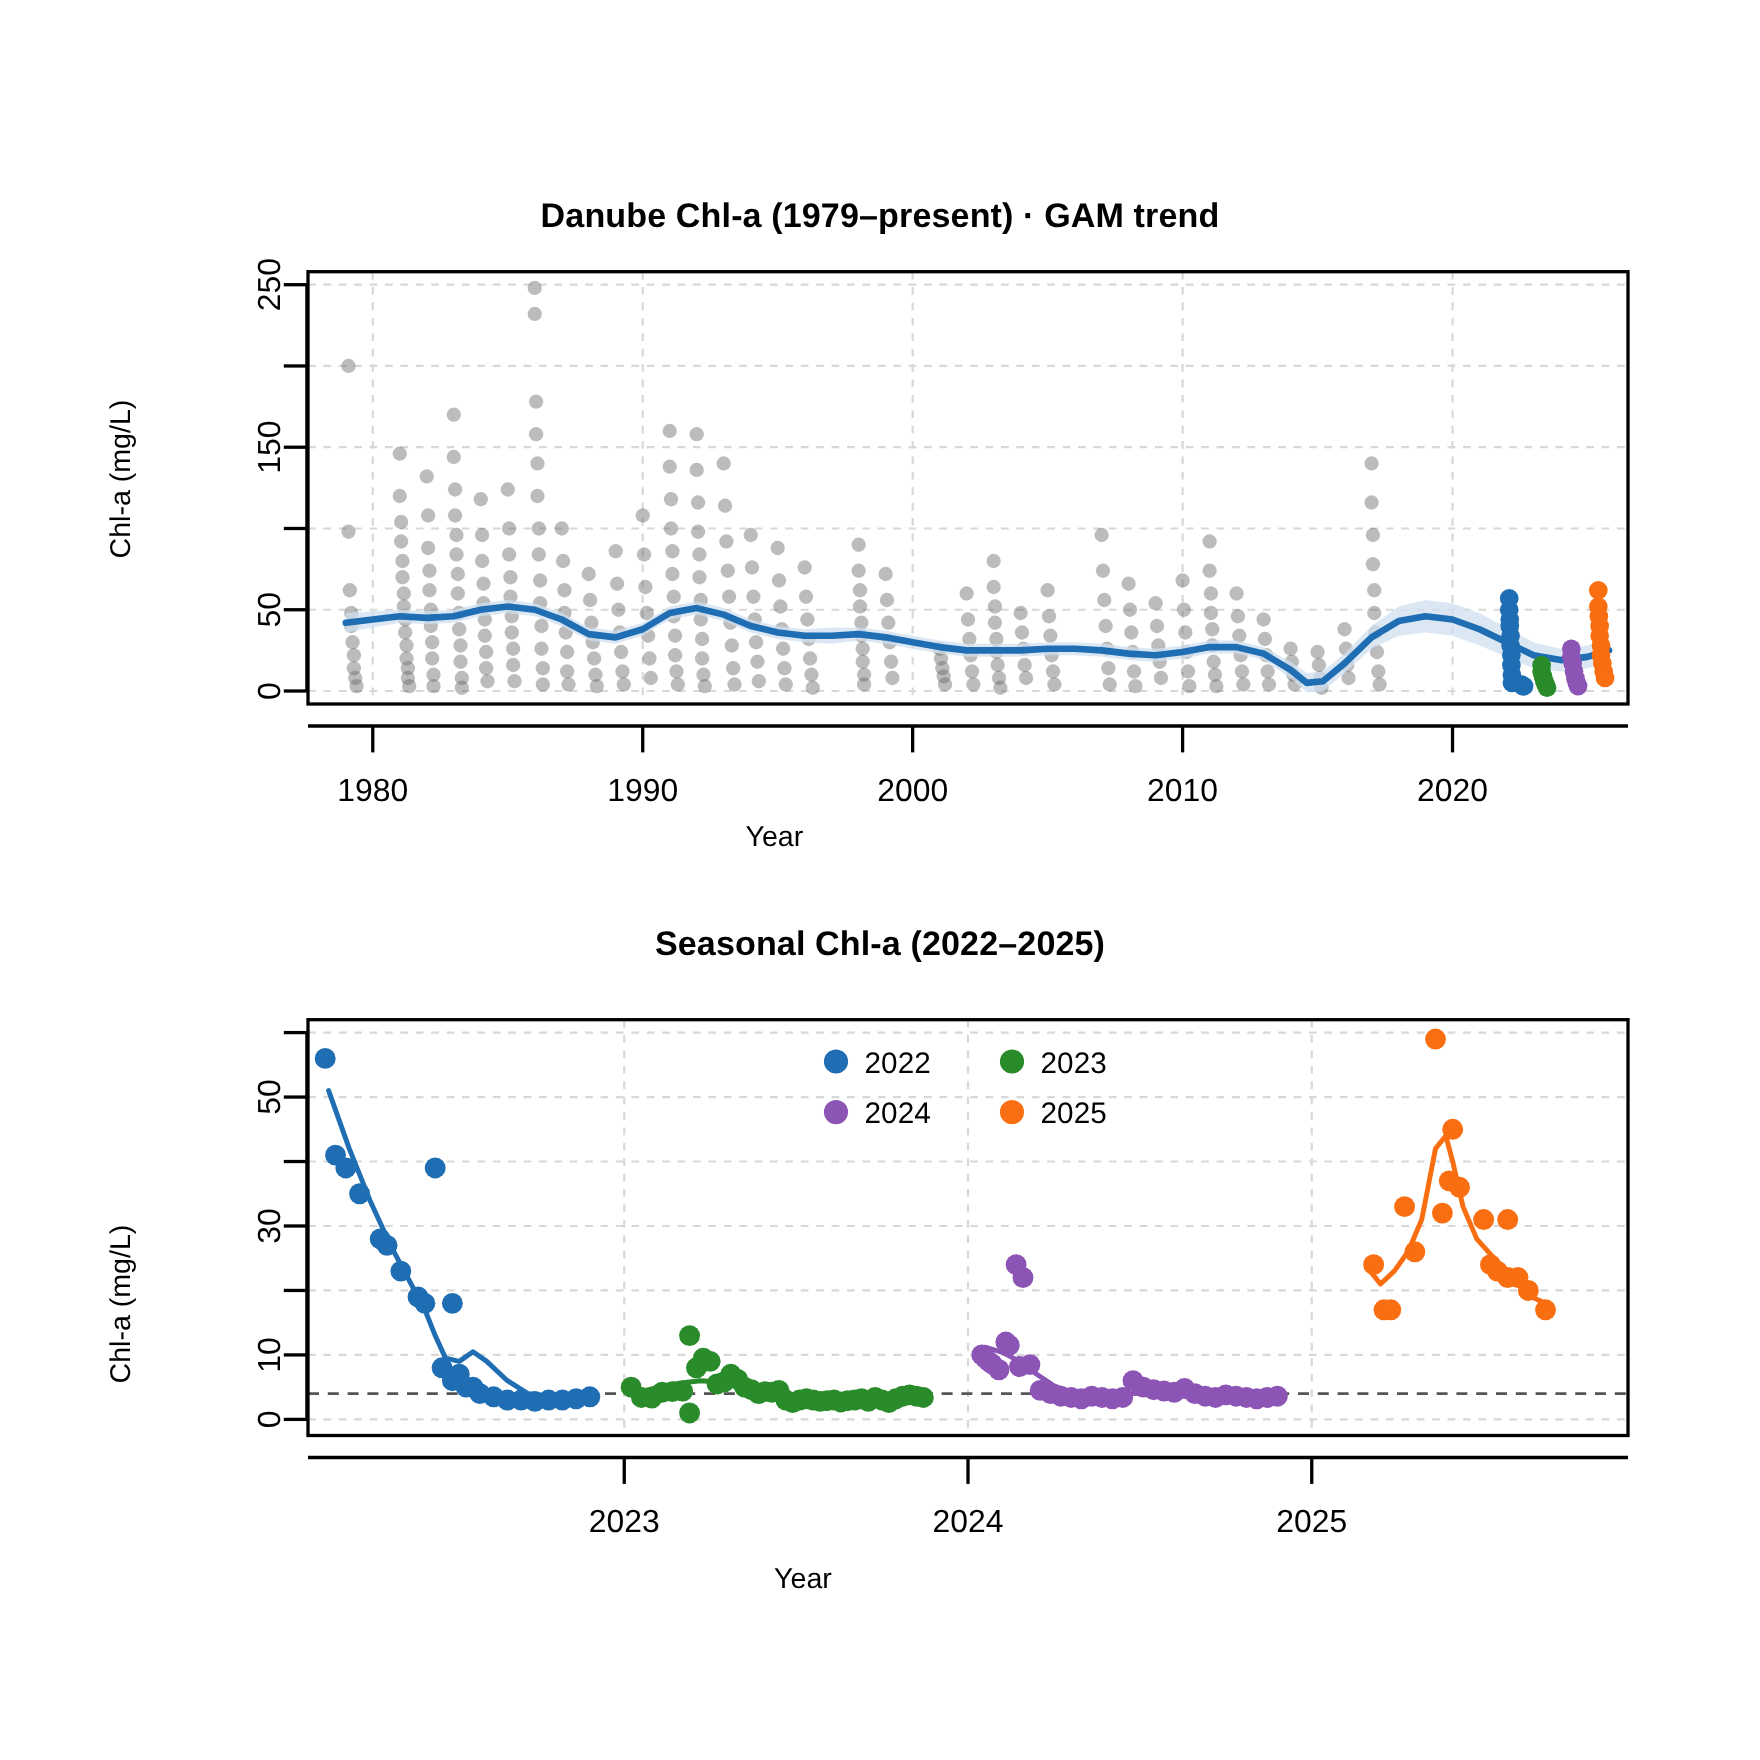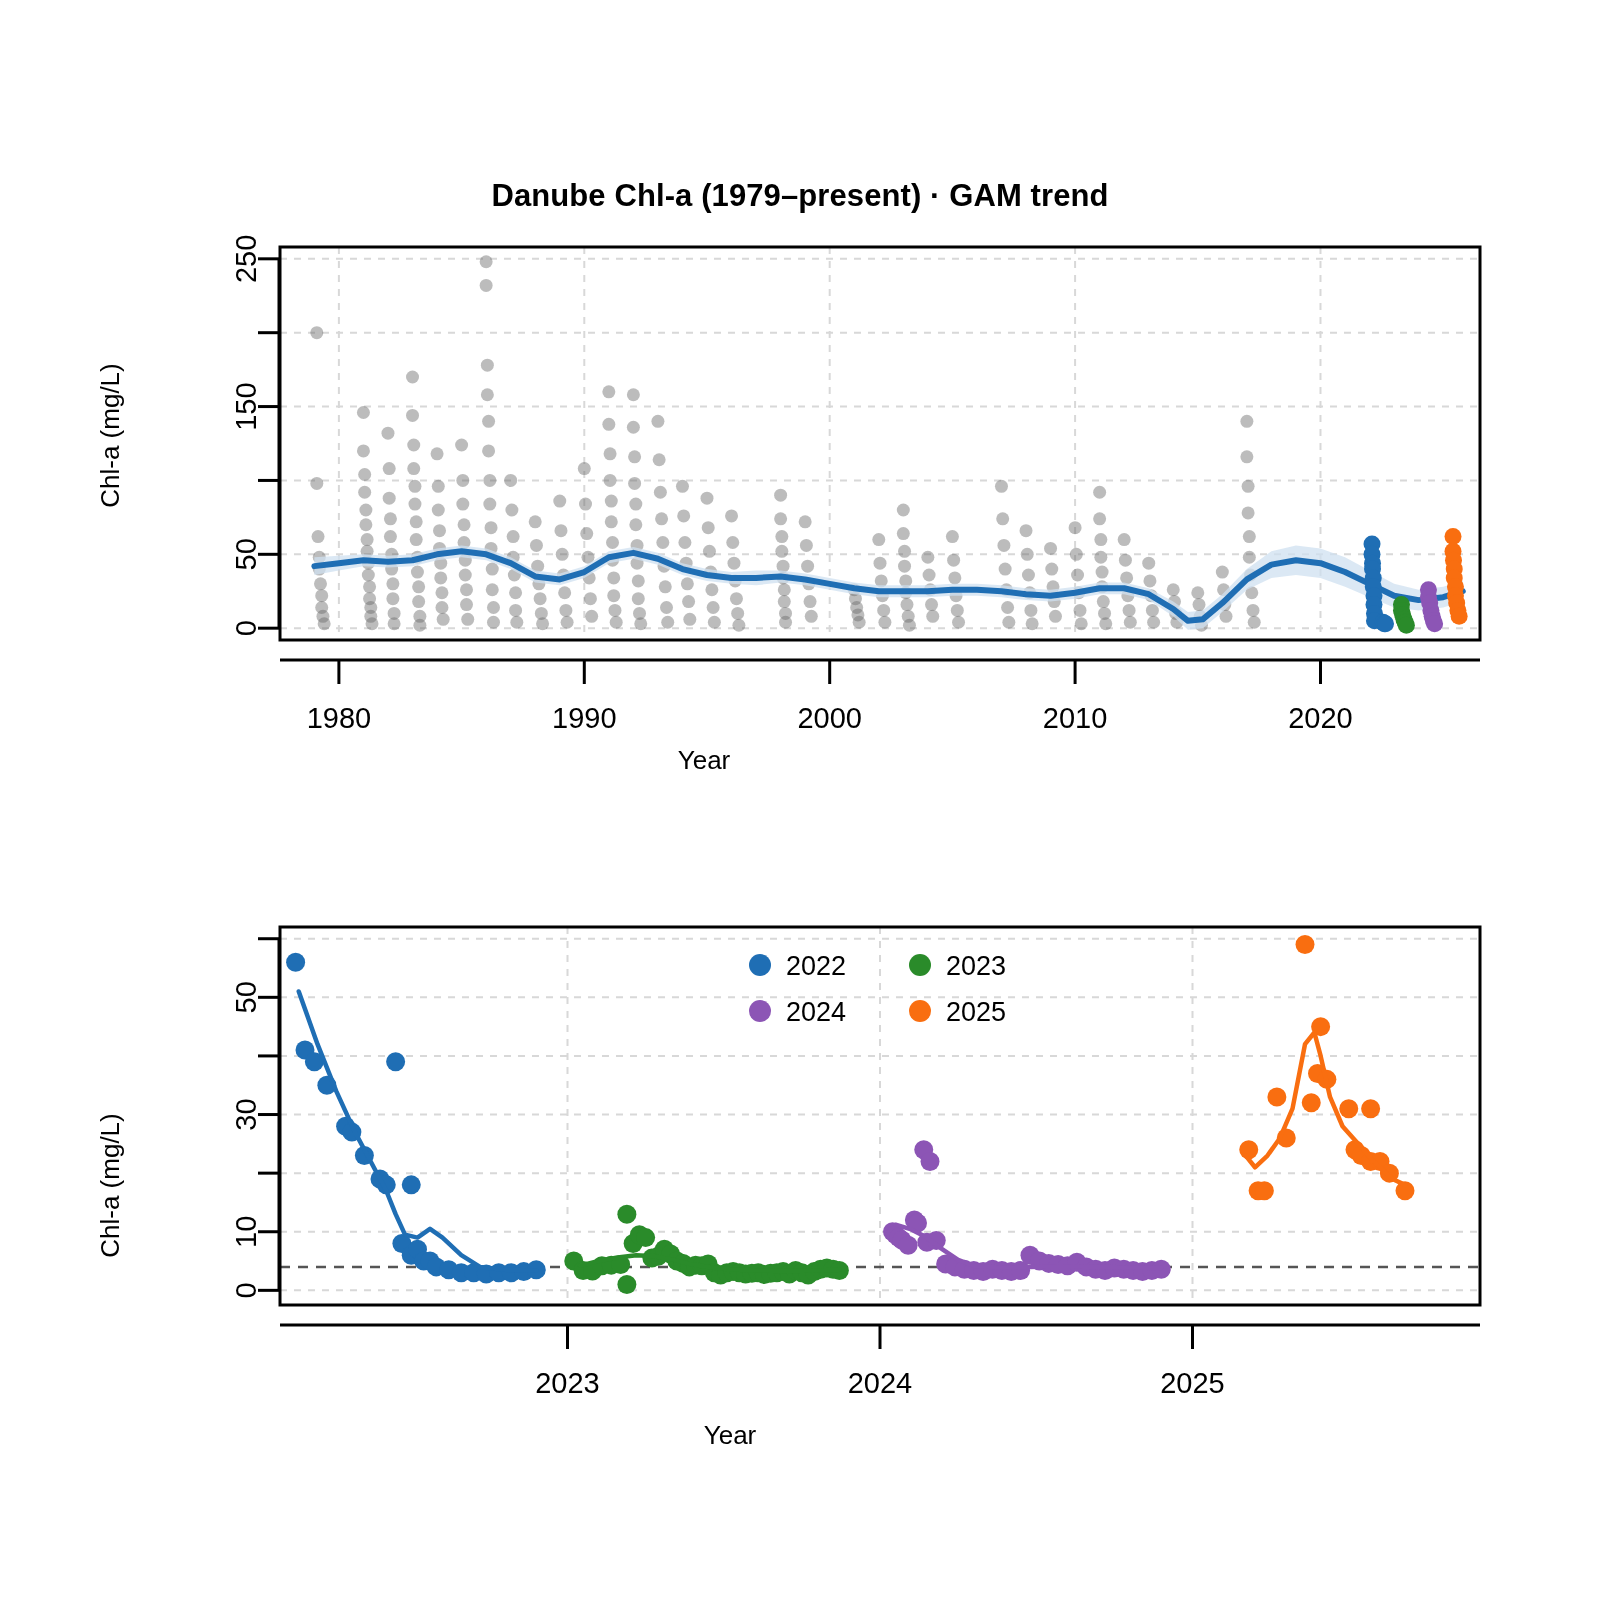--- a/index.html
+++ b/index.html
@@ -395,20 +395,21 @@
         <line x1="829.6932515337435" y1="660" x2="829.6932515337435" y2="684" stroke="#000000" stroke-width="3"></line>
         <text x="829.6932515337435" y="728" class="tick-lab" text-anchor="middle">2000</text>
         <line x1="1075.092024539878" y1="660" x2="1075.092024539878" y2="684" stroke="#000000" stroke-width="3"></line>
         <text x="1075.092024539878" y="728" class="tick-lab" text-anchor="middle">2010</text>
         <line x1="1320.4907975460126" y1="660" x2="1320.4907975460126" y2="684" stroke="#000000" stroke-width="3"></line>
         <text x="1320.4907975460126" y="728" class="tick-lab" text-anchor="middle">2020</text>
       </svg>
   </div>
 
   <div class="panel" id="panel-bottom">
+    <div class="chart-title" id="title-bottom">Seasonal Chl-a (2022–2025)</div>
     <div class="axis-label ylab" style="left:-20px;top:370px;width:260px;">Chl-a (mg/L)</div>
     <div class="axis-label" style="left:600px;top:620px;width:260px;">Year</div>
     <svg id="svg-bottom" width="1600" height="800">
         <g>
           <line x1="567.5000000000118" y1="127" x2="567.5000000000118" y2="505" stroke="#d8d8d8" stroke-width="2" stroke-dasharray="7 7"></line>
           <line x1="880" y1="127" x2="880" y2="505" stroke="#d8d8d8" stroke-width="2" stroke-dasharray="7 7"></line>
           <line x1="1192.4999999999882" y1="127" x2="1192.4999999999882" y2="505" stroke="#d8d8d8" stroke-width="2" stroke-dasharray="7 7"></line>
           <line x1="280" y1="490.3488372093023" x2="1480" y2="490.3488372093023" stroke="#d8d8d8" stroke-width="2" stroke-dasharray="7 7"></line>
           <line x1="280" y1="431.74418604651163" x2="1480" y2="431.74418604651163" stroke="#d8d8d8" stroke-width="2" stroke-dasharray="7 7"></line>
           <line x1="280" y1="373.1395348837209" x2="1480" y2="373.1395348837209" stroke="#d8d8d8" stroke-width="2" stroke-dasharray="7 7"></line>

